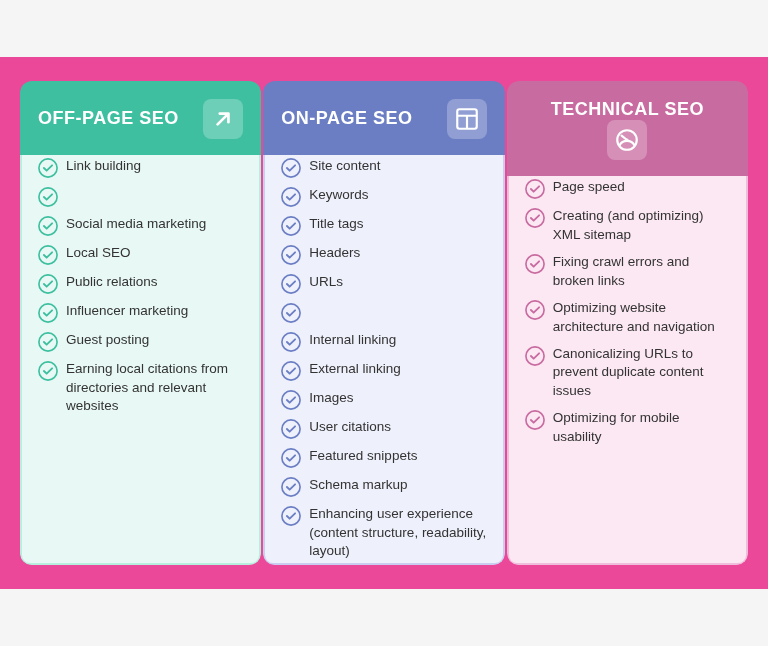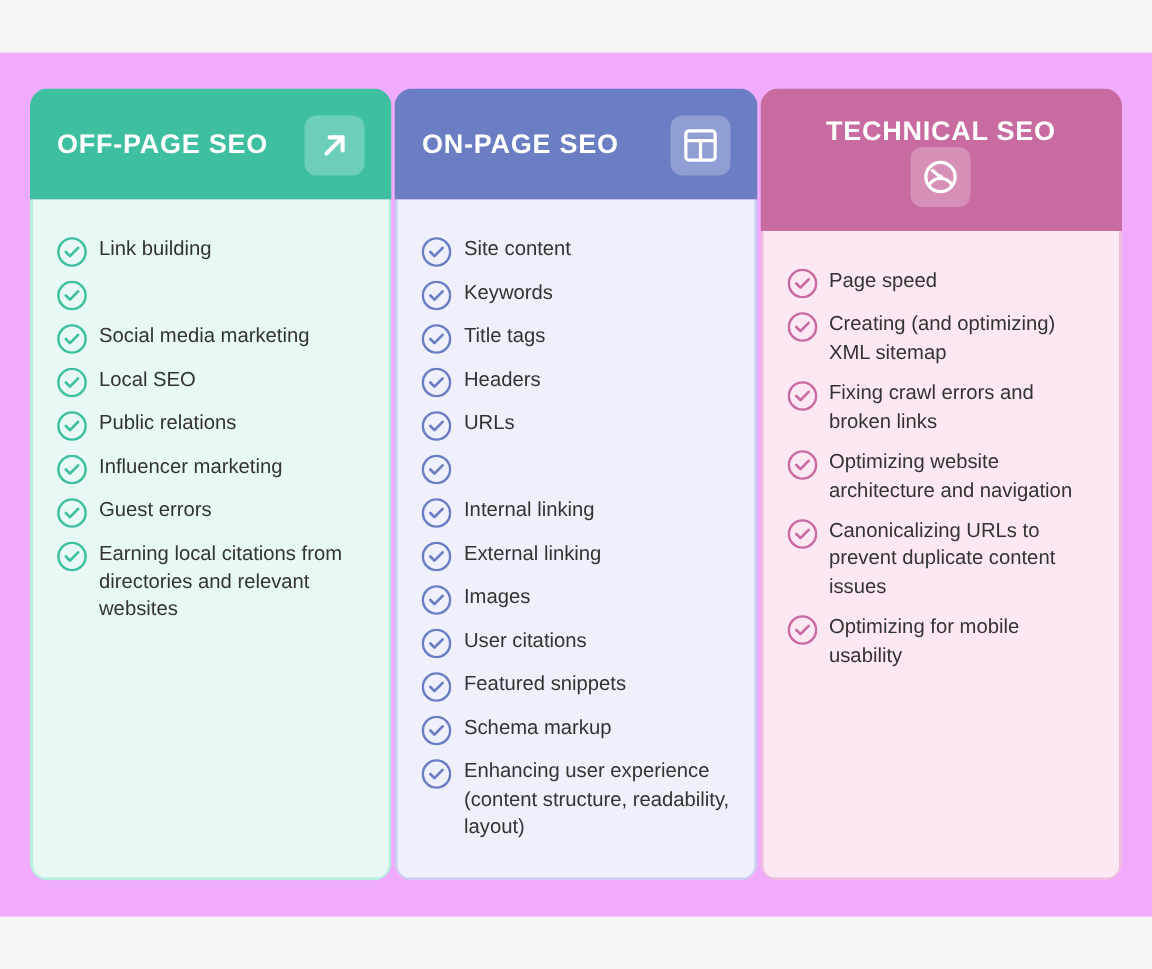--- a/index.html
+++ b/index.html
@@ -12,21 +12,21 @@
       align-items: center;
       min-height: 646px;
       width: 768px;
     }
 
     .container {
       display: flex;
       gap: 2px;
       padding: 24px 20px;
       width: 768px;
-      background: #f0abfc;
+      background: #ec4899;
     }
 
     .column {
       flex: 1;
       border-radius: 12px;
       overflow: hidden;
       display: flex;
       flex-direction: column;
     }
 
@@ -54,21 +54,21 @@
       display: flex;
       align-items: center;
       justify-content: center;
       font-size: 22px;
       color: #fff;
       flex-shrink: 0;
     }
 
     .col-body {
       flex: 1;
-      padding: 24px 16px;
+      padding: 2px 16px;
       border-radius: 0 0 10px 10px;
     }
 
     
     .col-offpage .col-header { background: #3dbfa0; }
     .col-offpage .col-body { background: #e8f9f5; border: 2px solid #b8eedd; border-top: none; border-radius: 0 0 10px 10px; }
 
     
     .col-onpage .col-header { background: #6b7ec4; }
     .col-onpage .col-body { background: #eef0fb; border: 2px solid #c9cef0; border-top: none; border-radius: 0 0 10px 10px; }
@@ -173,21 +173,21 @@
   </span>
             <span>Influencer marketing</span>
           </li>
           <li class="check-item">
             <span class="check-icon">
     <svg viewBox="0 0 22 22" fill="none" xmlns="http://www.w3.org/2000/svg">
       <circle cx="11" cy="11" r="10" stroke="#3dbfa0" stroke-width="1.8"></circle>
       <polyline points="6.5,11 9.5,14 15.5,8" stroke="#3dbfa0" stroke-width="2" stroke-linecap="round" stroke-linejoin="round"></polyline>
     </svg>
   </span>
-            <span>Guest errors</span>
+            <span>Guest posting</span>
           </li>
           <li class="check-item">
             <span class="check-icon">
     <svg viewBox="0 0 22 22" fill="none" xmlns="http://www.w3.org/2000/svg">
       <circle cx="11" cy="11" r="10" stroke="#3dbfa0" stroke-width="1.8"></circle>
       <polyline points="6.5,11 9.5,14 15.5,8" stroke="#3dbfa0" stroke-width="2" stroke-linecap="round" stroke-linejoin="round"></polyline>
     </svg>
   </span>
             <span>Earning local citations from directories and relevant websites</span>
           </li>

